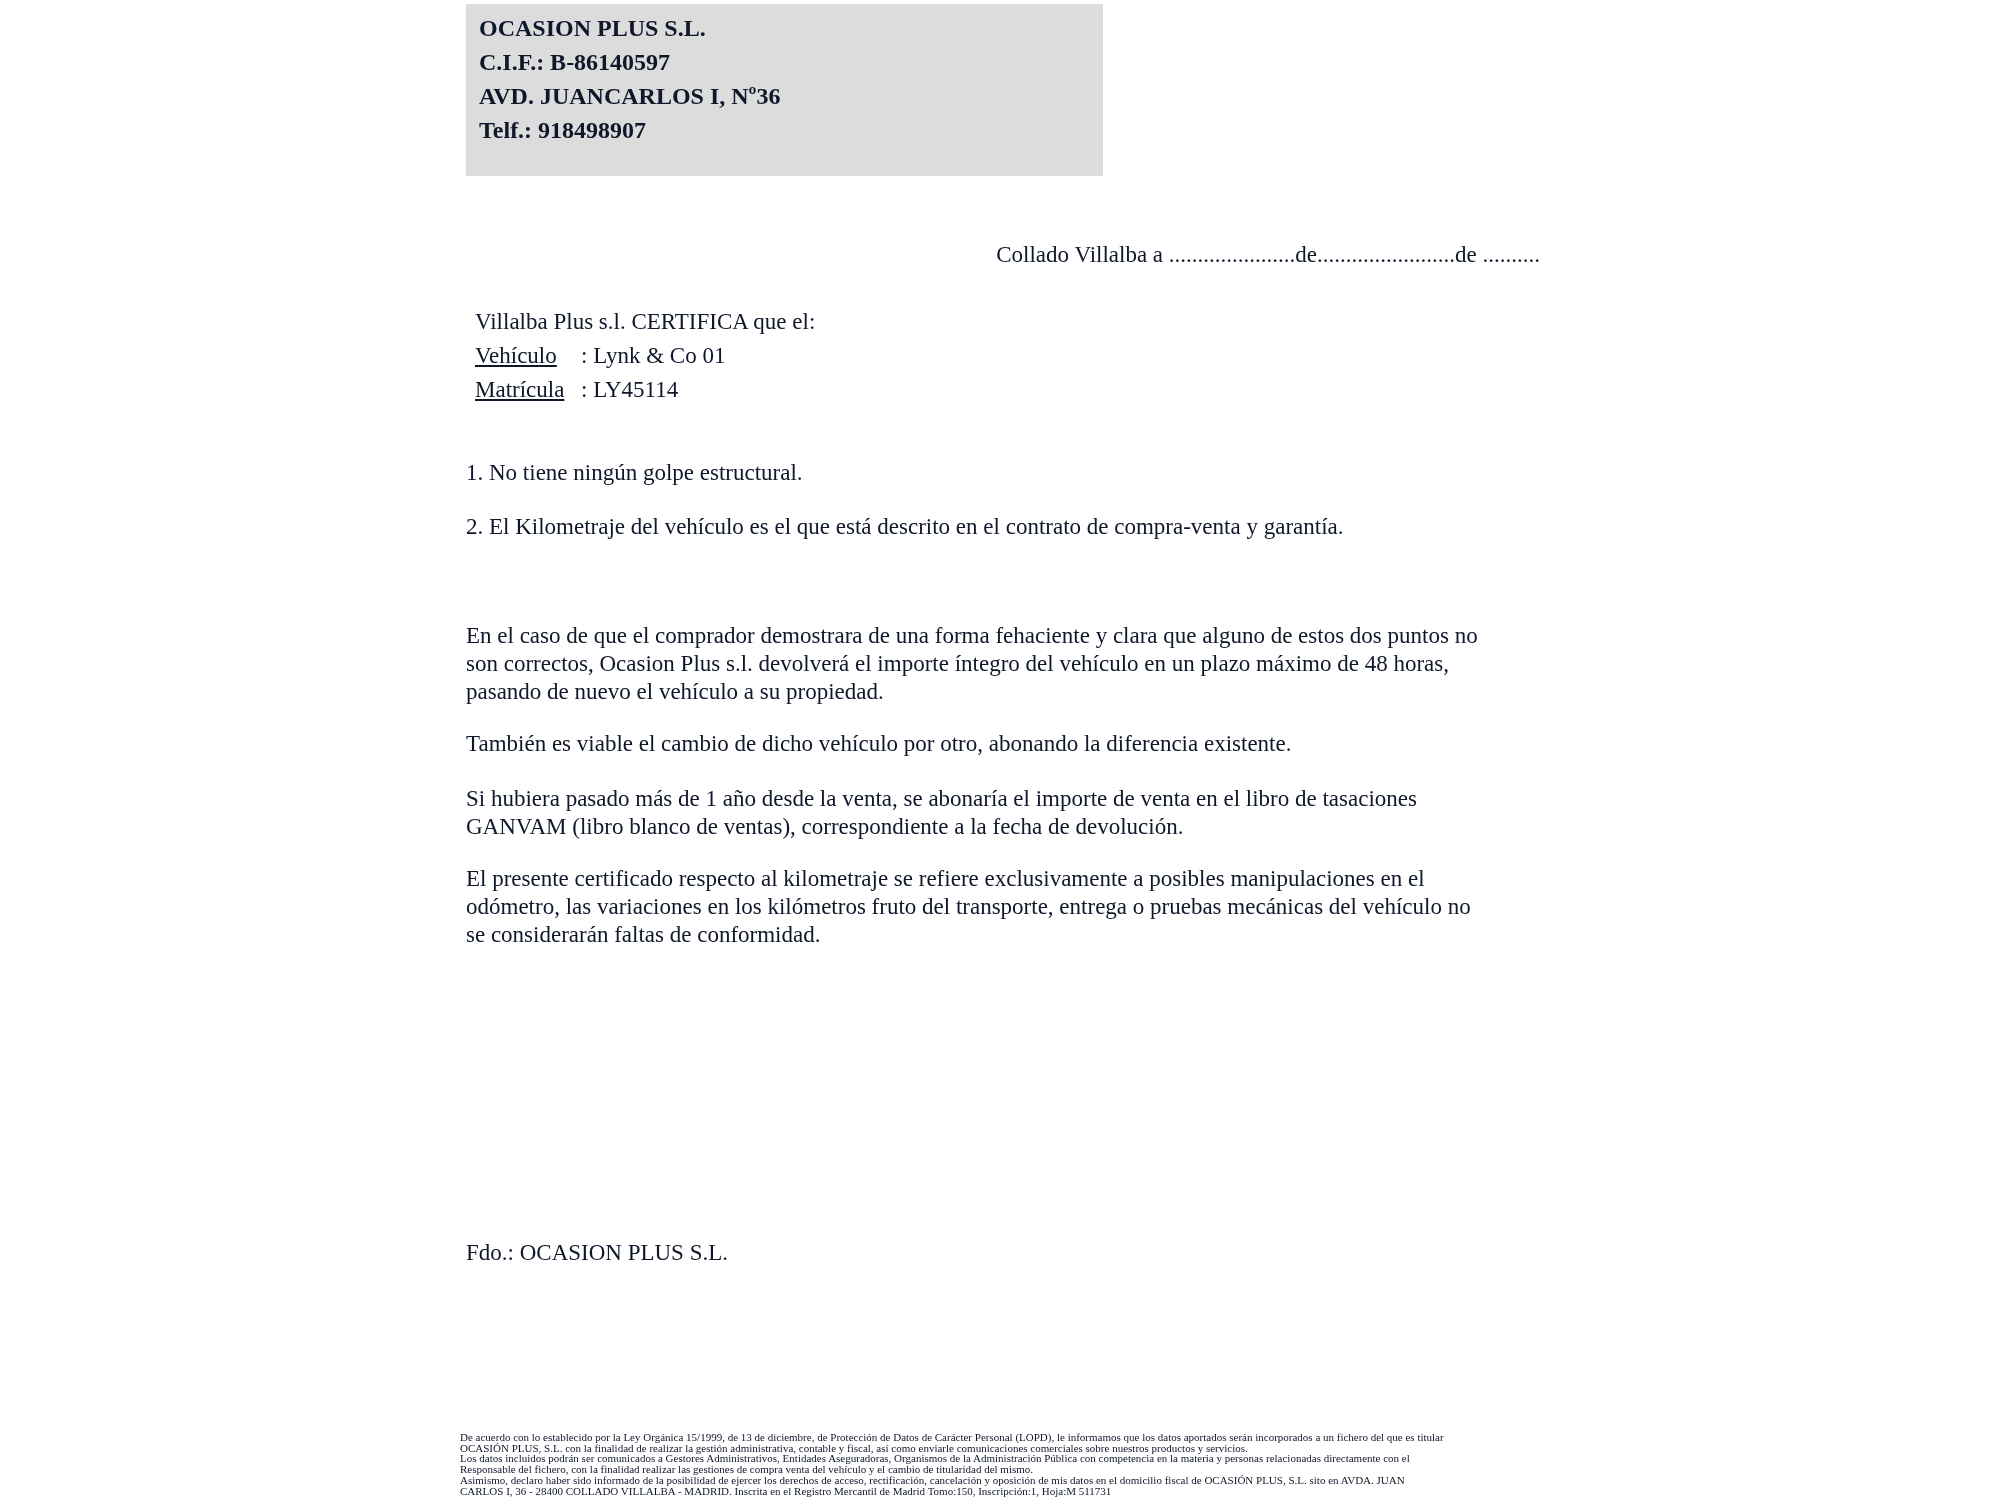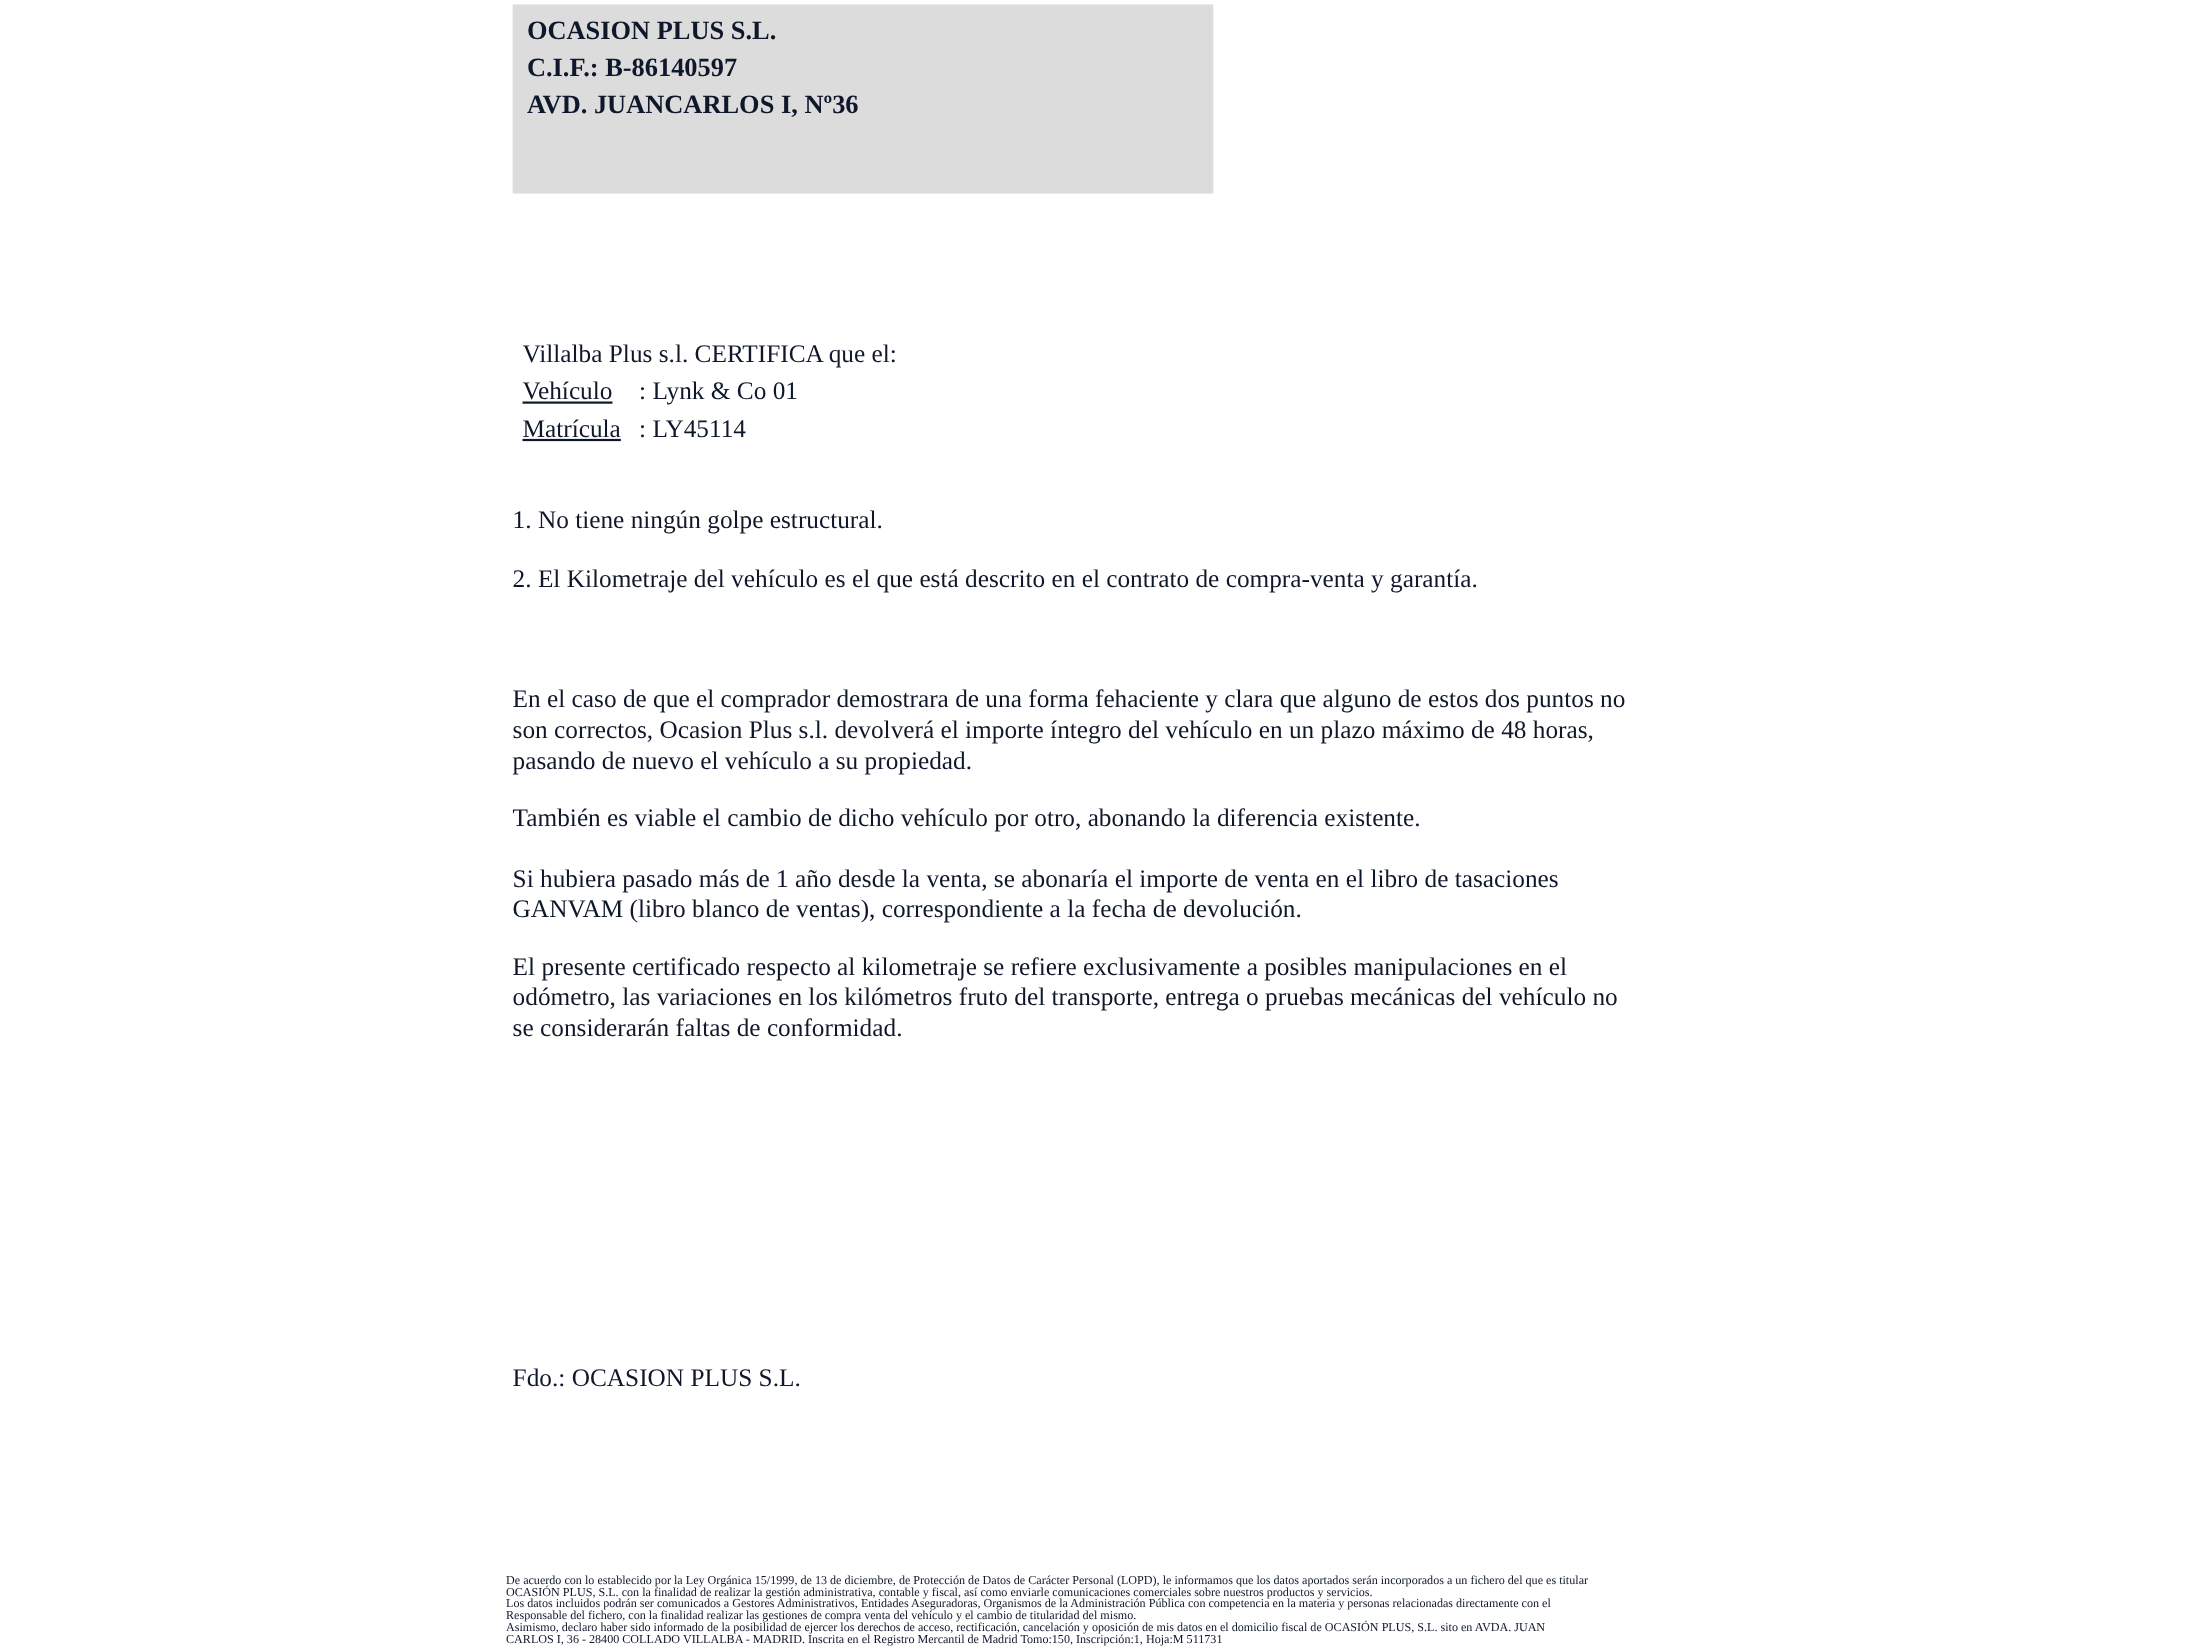--- a/index.html
+++ b/index.html
@@ -85,22 +85,24 @@
 </style>
 </head>
 <body>
 
 <div class="page">
 
   <div class="header-box">
     <div class="hline">OCASION PLUS S.L.</div>
     <div class="hline">C.I.F.: B-86140597</div>
     <div class="hline">AVD. JUANCARLOS I, Nº36</div>
+    <div class="hline">Telf.: 918498907</div>
   </div>
 
+  <div class="date-line">Collado Villalba a ......................de........................de ..........</div>
 
   <div class="cert-block">
     <div class="cert-intro">Villalba Plus s.l. CERTIFICA que el:</div>
     <div class="cert-row"><span class="label-col"><span class="u">Vehículo</span></span><span>: Lynk &amp; Co 01</span></div>
     <div class="cert-row"><span class="label-col"><span class="u">Matrícula</span></span><span>: LY45114</span></div>
   </div>
 
   <div class="body-text point-1">1. No tiene ningún golpe estructural.</div>
   <div class="body-text point-2">2. El Kilometraje del vehículo es el que está descrito en el contrato de compra-venta y garantía.</div>
 

